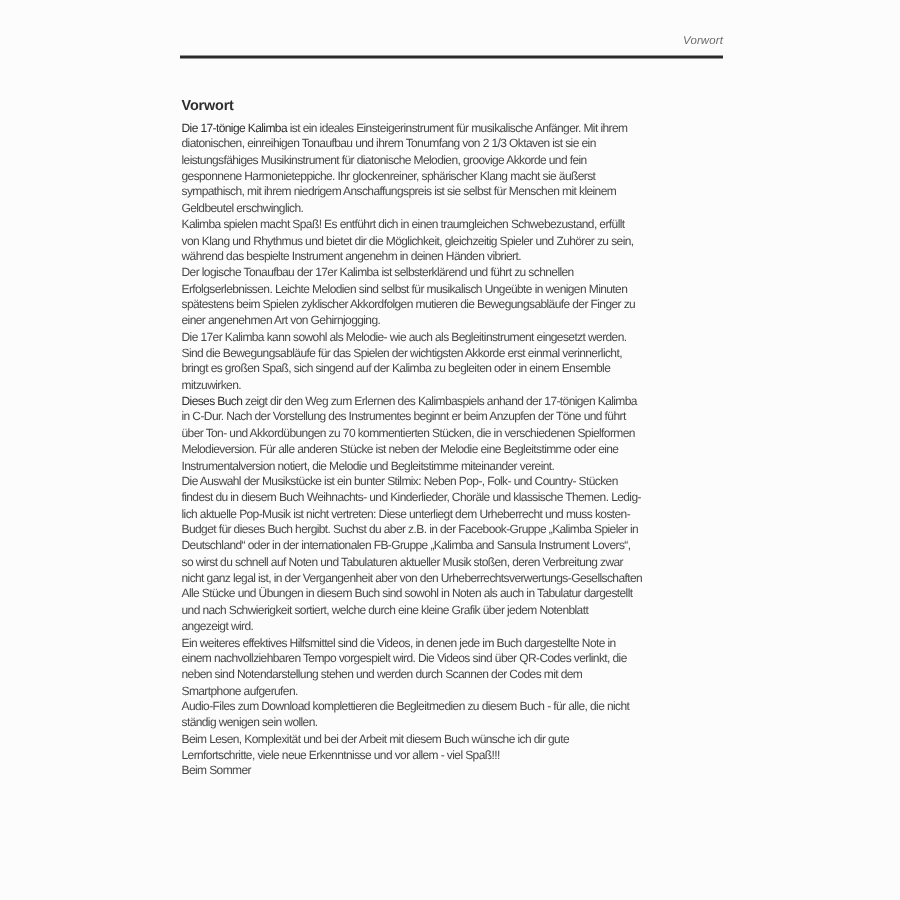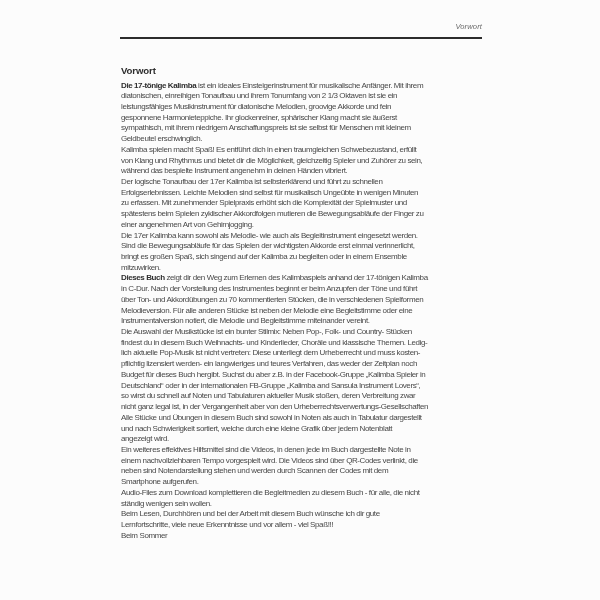--- a/index.html
+++ b/index.html
@@ -51,21 +51,21 @@
   }
   .line{
     font-size:8px;
     line-height:10.72px;
     height:10.72px;
     letter-spacing:-0.4px;
     white-space:nowrap;
     color:var(--body-text);
   }
   .line b{
-    font-weight:700;
+    font-weight:400;
     color:var(--heading-text);
   }
   .signature{
     font-size:8px;
     line-height:10.72px;
     letter-spacing:-0.4px;
     color:var(--body-text);
   }
 </style>
 </head>
@@ -85,49 +85,47 @@
         <div class="line">diatonischen, einreihigen Tonaufbau und ihrem Tonumfang von 2 1/3 Oktaven ist sie ein</div>
         <div class="line">leistungsfähiges Musikinstrument für diatonische Melodien, groovige Akkorde und fein</div>
         <div class="line">gesponnene Harmonieteppiche. Ihr glockenreiner, sphärischer Klang macht sie äußerst</div>
         <div class="line">sympathisch, mit ihrem niedrigem Anschaffungspreis ist sie selbst für Menschen mit kleinem</div>
         <div class="line">Geldbeutel erschwinglich.</div>
         <div class="line">Kalimba spielen macht Spaß! Es entführt dich in einen traumgleichen Schwebezustand, erfüllt</div>
         <div class="line">von Klang und Rhythmus und bietet dir die Möglichkeit, gleichzeitig Spieler und Zuhörer zu sein,</div>
         <div class="line">während das bespielte Instrument angenehm in deinen Händen vibriert.</div>
         <div class="line">Der logische Tonaufbau der 17er Kalimba ist selbsterklärend und führt zu schnellen</div>
         <div class="line">Erfolgserlebnissen. Leichte Melodien sind selbst für musikalisch Ungeübte in wenigen Minuten</div>
-        <div class="line">zu erfassen. Mit zunehmender Spielpraxis erhöht sich die Komplexität der Spielmuster und</div>
         <div class="line">spätestens beim Spielen zyklischer Akkordfolgen mutieren die Bewegungsabläufe der Finger zu</div>
         <div class="line">einer angenehmen Art von Gehirnjogging.</div>
         <div class="line">Die 17er Kalimba kann sowohl als Melodie- wie auch als Begleitinstrument eingesetzt werden.</div>
         <div class="line">Sind die Bewegungsabläufe für das Spielen der wichtigsten Akkorde erst einmal verinnerlicht,</div>
         <div class="line">bringt es großen Spaß, sich singend auf der Kalimba zu begleiten oder in einem Ensemble</div>
         <div class="line">mitzuwirken.</div>
         <div class="line"><b>Dieses Buch</b> zeigt dir den Weg zum Erlernen des Kalimbaspiels anhand der 17-tönigen Kalimba</div>
         <div class="line">in C-Dur. Nach der Vorstellung des Instrumentes beginnt er beim Anzupfen der Töne und führt</div>
         <div class="line">über Ton- und Akkordübungen zu 70 kommentierten Stücken, die in verschiedenen Spielformen</div>
         <div class="line">Melodieversion. Für alle anderen Stücke ist neben der Melodie eine Begleitstimme oder eine</div>
         <div class="line">Instrumentalversion notiert, die Melodie und Begleitstimme miteinander vereint.</div>
         <div class="line">Die Auswahl der Musikstücke ist ein bunter Stilmix: Neben Pop-, Folk- und Country- Stücken</div>
         <div class="line">findest du in diesem Buch Weihnachts- und Kinderlieder, Choräle und klassische Themen. Ledig-</div>
         <div class="line">lich aktuelle Pop-Musik ist nicht vertreten: Diese unterliegt dem Urheberrecht und muss kosten-</div>
-        <div class="line">pflichtig lizensiert werden- ein langwieriges und teures Verfahren, das weder der Zeitplan noch</div>
         <div class="line">Budget für dieses Buch hergibt. Suchst du aber z.B. in der Facebook-Gruppe „Kalimba Spieler in</div>
         <div class="line">Deutschland“ oder in der internationalen FB-Gruppe „Kalimba and Sansula Instrument Lovers“,</div>
         <div class="line">so wirst du schnell auf Noten und Tabulaturen aktueller Musik stoßen, deren Verbreitung zwar</div>
         <div class="line">nicht ganz legal ist, in der Vergangenheit aber von den Urheberrechtsverwertungs-Gesellschaften</div>
         <div class="line">Alle Stücke und Übungen in diesem Buch sind sowohl in Noten als auch in Tabulatur dargestellt</div>
         <div class="line">und nach Schwierigkeit sortiert, welche durch eine kleine Grafik über jedem Notenblatt</div>
         <div class="line">angezeigt wird.</div>
         <div class="line">Ein weiteres effektives Hilfsmittel sind die Videos, in denen jede im Buch dargestellte Note in</div>
         <div class="line">einem nachvollziehbaren Tempo vorgespielt wird. Die Videos sind über QR-Codes verlinkt, die</div>
         <div class="line">neben sind Notendarstellung stehen und werden durch Scannen der Codes mit dem</div>
         <div class="line">Smartphone aufgerufen.</div>
         <div class="line">Audio-Files zum Download komplettieren die Begleitmedien zu diesem Buch - für alle, die nicht</div>
         <div class="line">ständig wenigen sein wollen.</div>
-        <div class="line">Beim Lesen, Durchhören und bei der Arbeit mit diesem Buch wünsche ich dir gute</div>
+        <div class="line">Beim Lesen, Komplexität und bei der Arbeit mit diesem Buch wünsche ich dir gute</div>
         <div class="line">Lernfortschritte, viele neue Erkenntnisse und vor allem - viel Spaß!!!</div>
       </div>
 
     <div class="signature">Beim Sommer</div>
   </div>
 
 </div>
 
 </body></html>

